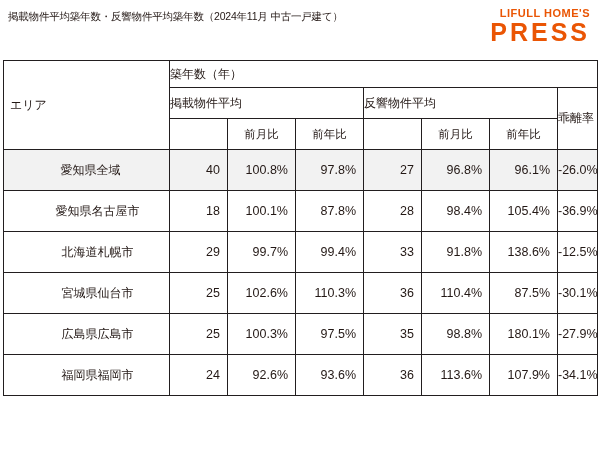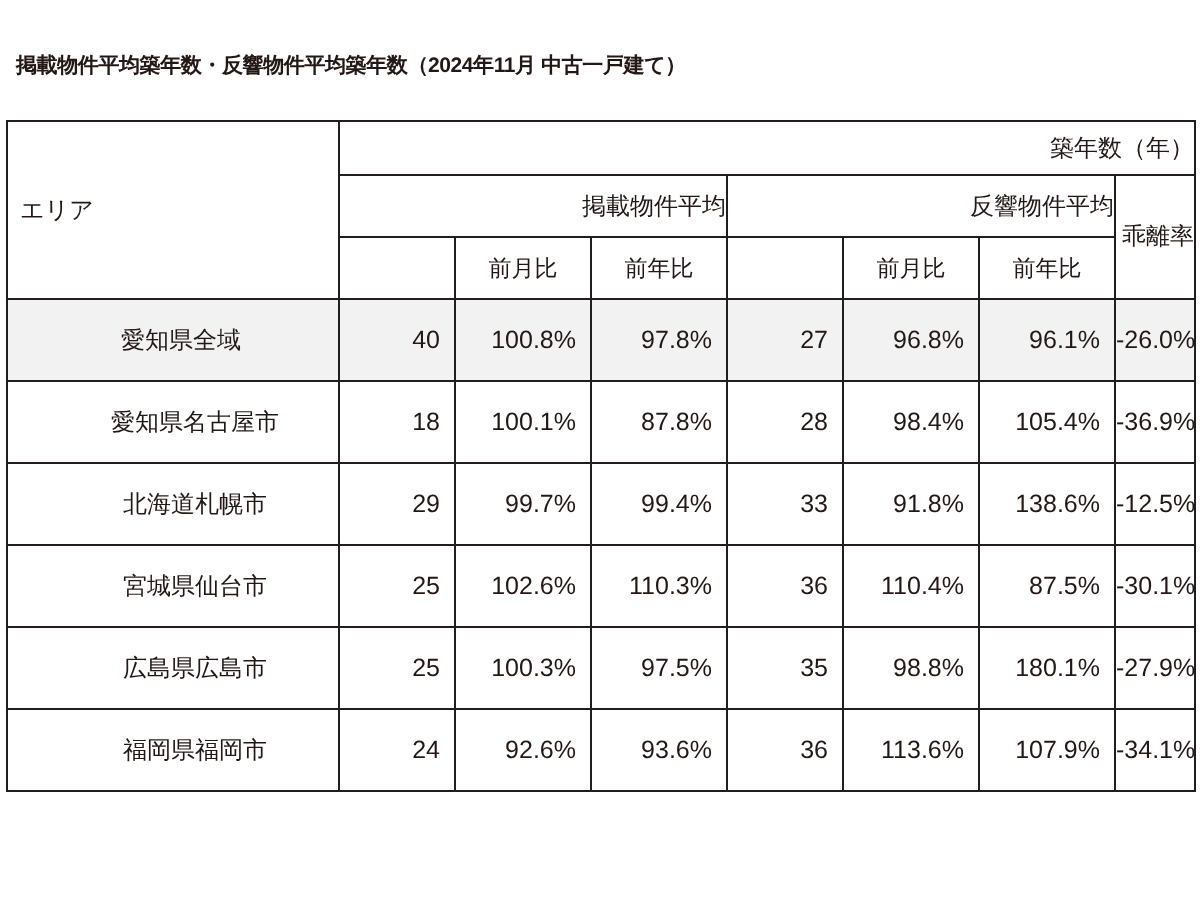--- a/index.html
+++ b/index.html
@@ -25,23 +25,23 @@
   .header {
     position: absolute;
     top: 0;
     left: 0;
     width: 600px;
     height: 58px;
   }
   .doc-title {
     position: absolute;
     left: 8px;
-    top: 26px;
+    top: 10px;
     font-size: 10.5px;
-    font-weight: bold;
+    font-weight: normal;
     letter-spacing: -0.2px;
     color: #231815;
     white-space: nowrap;
   }
   .brand {
     position: absolute;
     right: 10px;
     top: 8px;
     width: 130px;
     text-align: right;
@@ -80,21 +80,21 @@
     font-weight: normal;
     color: #231815;
     background: #ffffff;
   }
   .hdr-area {
     text-align: left;
     padding-left: 6px !important;
     font-size: 12px;
   }
   .hdr-center {
-    text-align: right;
+    text-align: left;
     font-size: 12px;
   }
   .sub-center {
     font-size: 11.5px;
   }
   .blank-cell {
     border-left: 1px solid #221e1f;
     border-right: 1px solid #221e1f;
   }
 
@@ -124,20 +124,24 @@
     background: #f2f2f2 !important;
   }
 </style>
 </head>
 <body>
 
 <div class="page">
 
   <div class="header">
     <div class="doc-title">掲載物件平均築年数・反響物件平均築年数（2024年11月 中古一戸建て）</div>
+    <div class="brand">
+      <div class="brand-top">LIFULL HOME'S</div>
+      <div class="brand-bottom">PRESS</div>
+    </div>
   </div>
 
   <table class="data">
     <colgroup>
       <col style="width:166px">
       <col style="width:58px">
       <col style="width:68px">
       <col style="width:68px">
       <col style="width:58px">
       <col style="width:68px">

